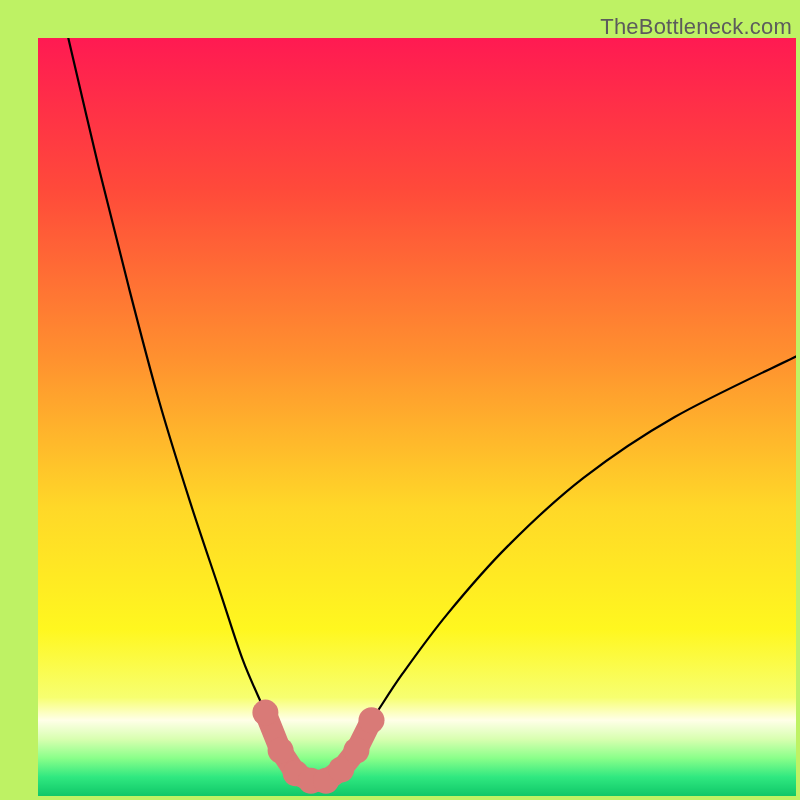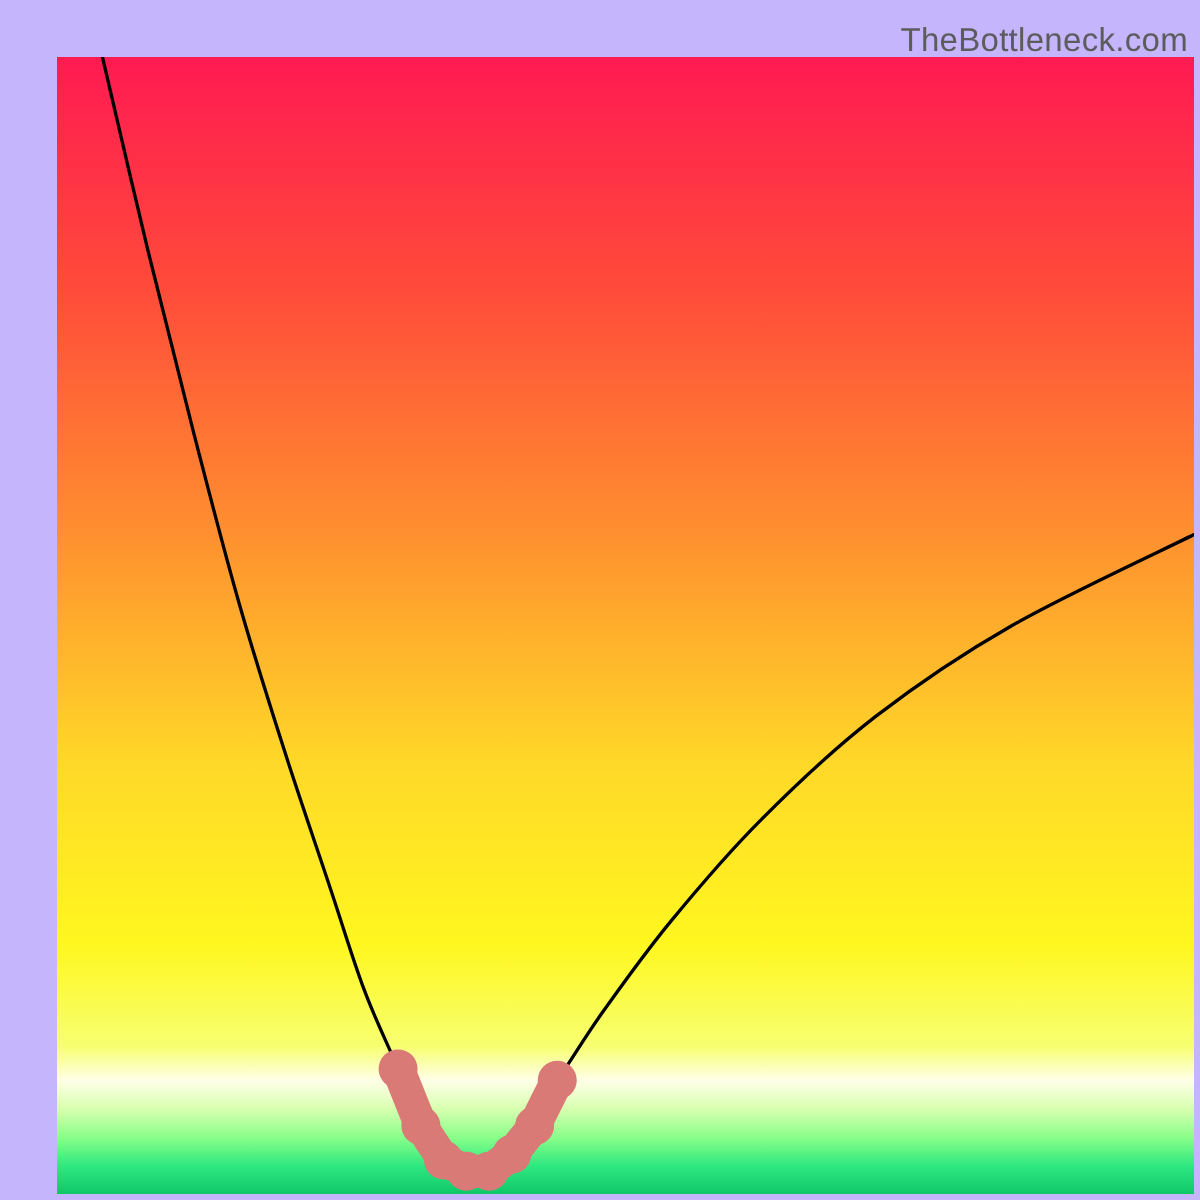--- a/index.html
+++ b/index.html
@@ -8,21 +8,21 @@
     width: 800px;
     height: 800px;
     overflow: hidden;
     background: #000;
     font-family: Arial, Helvetica, sans-serif;
   }
   .frame {
     position: absolute;
     left: 0; top: 0;
     width: 800px; height: 800px;
-    background: #c4b5fd;
+    background: #bef264;
   }
   .plot {
     position: absolute;
     left: 38px;
     top: 38px;
     width: 758px;
     height: 758px;
     overflow: hidden;
   }
   .watermark {

